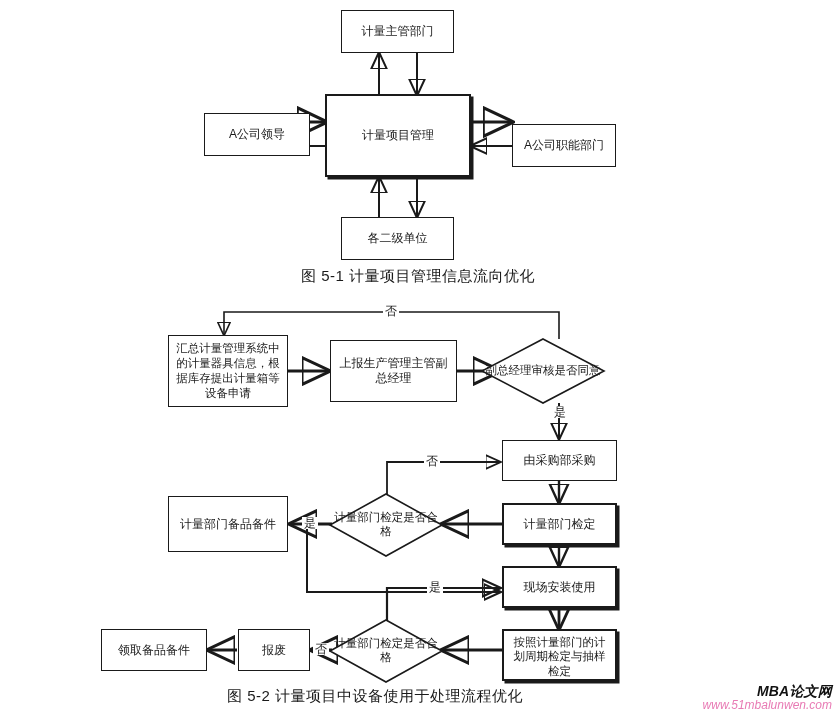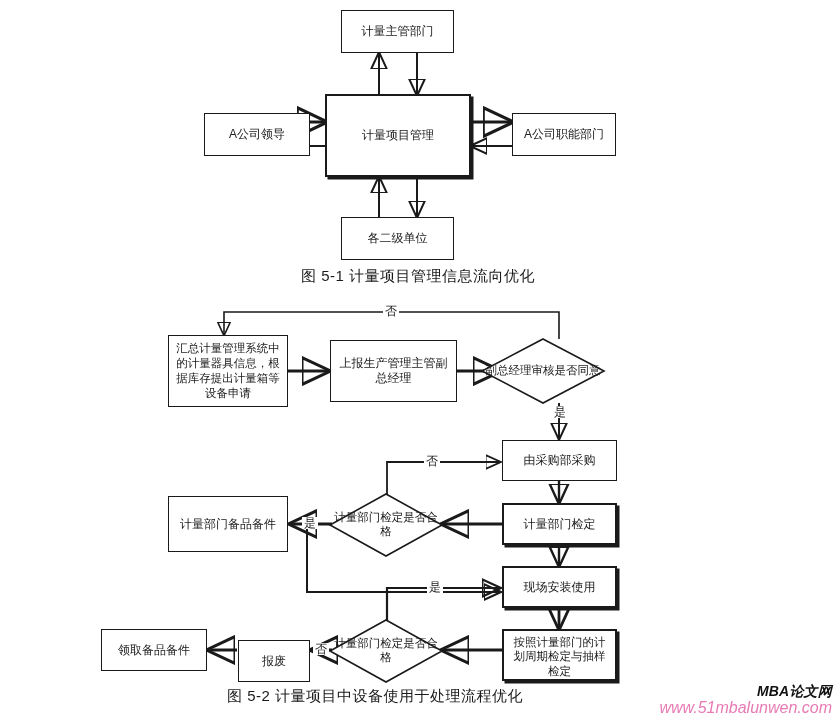--- a/index.html
+++ b/index.html
@@ -52,21 +52,21 @@
     font-size:15px;letter-spacing:.5px;color:#1a1a1a;
     font-family:"Liberation Sans","DejaVu Sans",sans-serif;
   }
 
   .wm{position:absolute;text-align:right;}
   .wm-title{
     font-size:14px;font-weight:bold;font-style:italic;
     color:#111111;line-height:1.05;letter-spacing:.2px;
   }
   .wm-url{
-    font-size:16px;font-style:italic;color:#e87ab4;line-height:1.1;
+    font-size:12px;font-style:italic;color:#e87ab4;line-height:1.1;
   }
 </style>
 </head>
 <body>
 
 <div class="page">
 
   <div class="fig" style="left:0;top:0;width:836px;height:295px;">
 
     <svg class="conn" width="836" height="295">
@@ -101,21 +101,21 @@
     </div>
 
     <div class="node shadow" style="left:325px;top:94px;width:146px;height:83px;">
       <span class="txt">计量项目管理</span>
     </div>
 
     <div class="node" style="left:178px;top:113px;width:106px;height:43px;margin-left:26px;">
       <span class="txt">A公司领导</span>
     </div>
 
-    <div class="node" style="left:512px;top:113px;width:104px;height:43px;">
+    <div class="node" style="left:512px;top:124px;width:104px;height:43px;">
       <span class="txt">A公司职能部门</span>
     </div>
 
     <div class="node" style="left:341px;top:217px;width:113px;height:43px;">
       <span class="txt">各二级单位</span>
     </div>
 
     <div class="caption" style="left:118px;top:267px;width:600px;">
       <span>图 5-1   计量项目管理信息流向优化</span>
     </div>
@@ -206,21 +206,21 @@
       <span class="txt">按照计量部门的计划周期检定与抽样检定</span>
     </div>
 
     <div class="diamond" style="left:330px;top:325px;width:112px;height:62px;">
       <svg width="112" height="62">
           <polygon points="56,0 112,31 56,62 0,31" fill="#ffffff" stroke="#1a1a1a" stroke-width="1.6"></polygon>
         </svg>
       <div class="dlabel" style="font-size:11.5px;">计量部门检定是否合格</div>
     </div>
 
-    <div class="node" style="left:238px;top:345px;width:72px;height:42px;">
+    <div class="node" style="left:238px;top:334px;width:72px;height:42px;">
       <span class="txt">报废</span>
     </div>
 
     <div class="node" style="left:101px;top:334px;width:106px;height:42px;">
       <span class="txt">领取备品备件</span>
     </div>
 
     <div class="edgelabel" style="left:383px;top:10px;">
       <span>否</span>
     </div>

